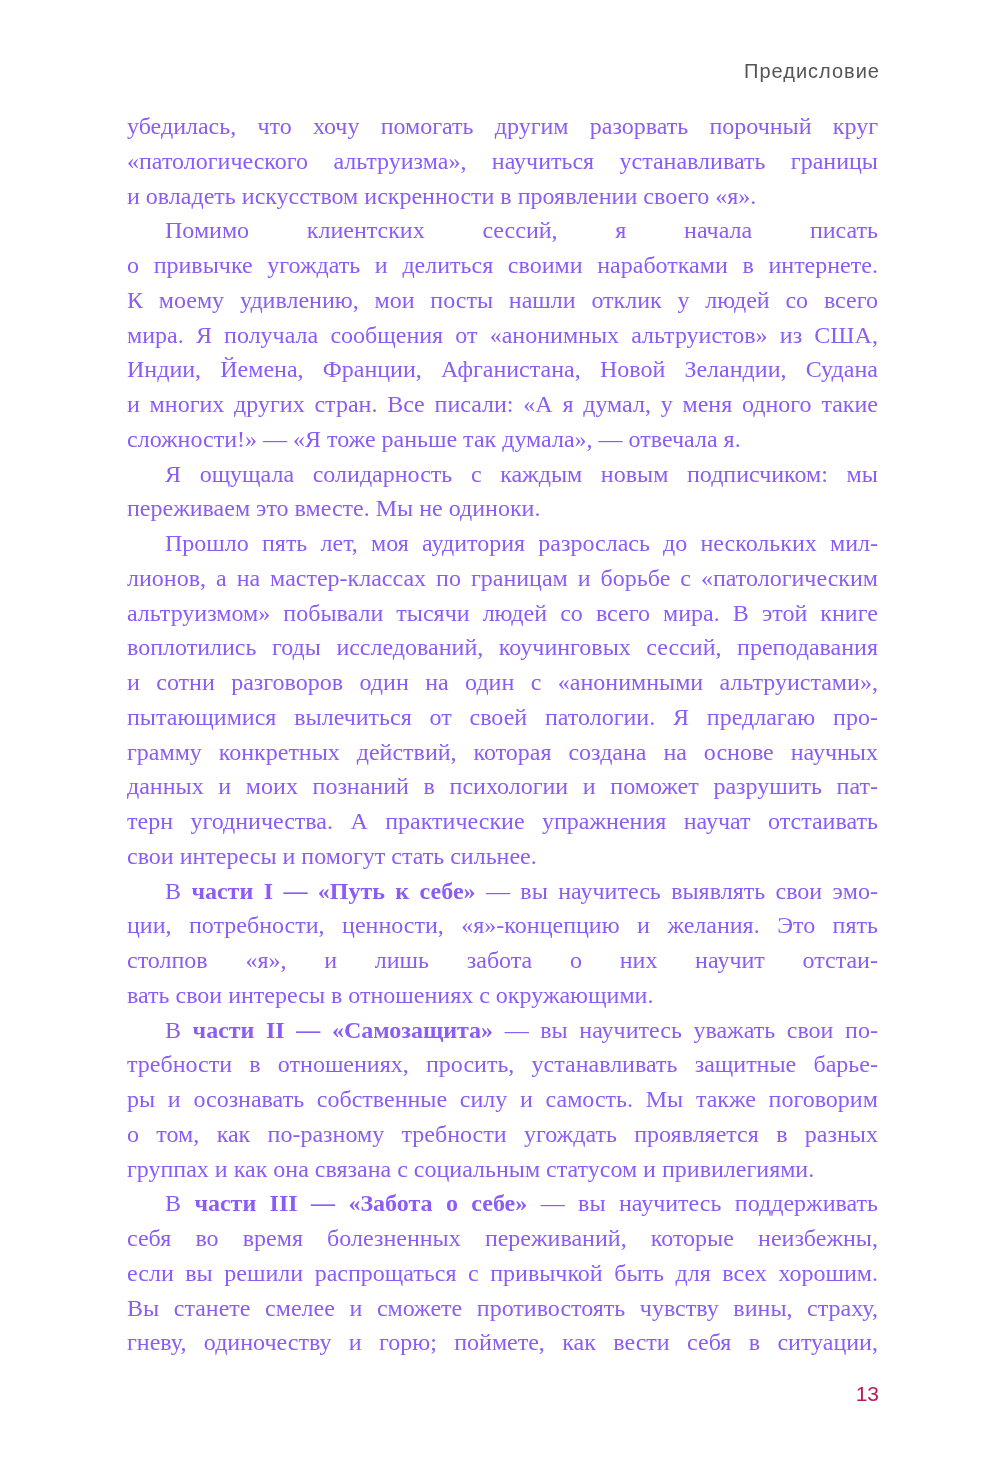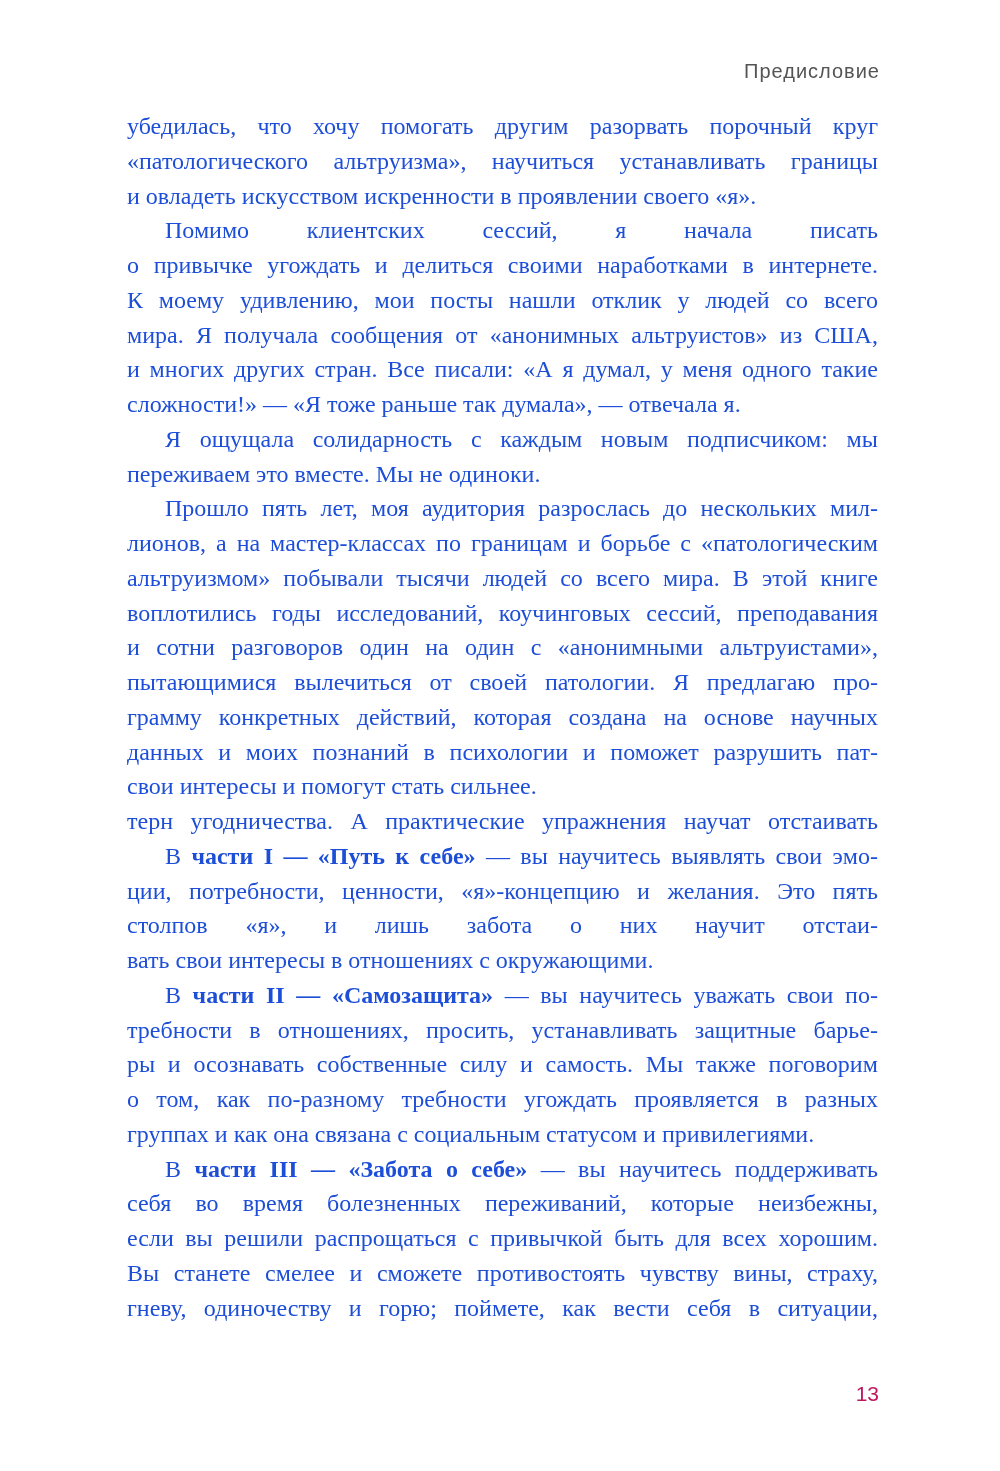--- a/index.html
+++ b/index.html
@@ -26,21 +26,21 @@
     letter-spacing: 1px;
     color: #545454;
     text-align: right;
   }
   .body-text {
     position: absolute;
     left: 127px;
     top: 109px;
     width: 751px;
     font-size: 24px;
-    color: #1d4ed8;
+    color: #8b5cf6;
   }
   .line {
     height: 34.75px;
     line-height: 34.75px;
     white-space: nowrap;
   }
   .line.just {
     display: flex;
     justify-content: space-between;
     align-items: baseline;
@@ -116,20 +116,29 @@
       <div class="line just">
         <span>мира.</span>
         <span>Я</span>
         <span>получала</span>
         <span>сообщения</span>
         <span>от</span>
         <span>«анонимных</span>
         <span>альтруистов»</span>
         <span>из</span>
         <span>США,</span>
+      </div>
+      <div class="line just">
+        <span>Индии,</span>
+        <span>Йемена,</span>
+        <span>Франции,</span>
+        <span>Афганистана,</span>
+        <span>Новой</span>
+        <span>Зеландии,</span>
+        <span>Судана</span>
       </div>
       <div class="line just">
         <span>и</span>
         <span>многих</span>
         <span>других</span>
         <span>стран.</span>
         <span>Все</span>
         <span>писали:</span>
         <span>«А</span>
         <span>я</span>
@@ -230,30 +239,30 @@
         <span>и</span>
         <span>моих</span>
         <span>познаний</span>
         <span>в</span>
         <span>психологии</span>
         <span>и</span>
         <span>поможет</span>
         <span>разрушить</span>
         <span>пат-</span>
       </div>
-      <div class="line"><span>свои интересы и помогут стать сильнее.</span></div>
       <div class="line just">
         <span>терн</span>
         <span>угодничества.</span>
         <span>А</span>
         <span>практические</span>
         <span>упражнения</span>
         <span>научат</span>
         <span>отстаивать</span>
       </div>
+      <div class="line"><span>свои интересы и помогут стать сильнее.</span></div>
       <div class="line just indent">
         <span>В</span>
         <span class="b">части</span>
         <span class="b">I</span>
         <span class="b">—</span>
         <span class="b">«Путь</span>
         <span class="b">к</span>
         <span class="b">себе»</span>
         <span>—</span>
         <span>вы</span>

